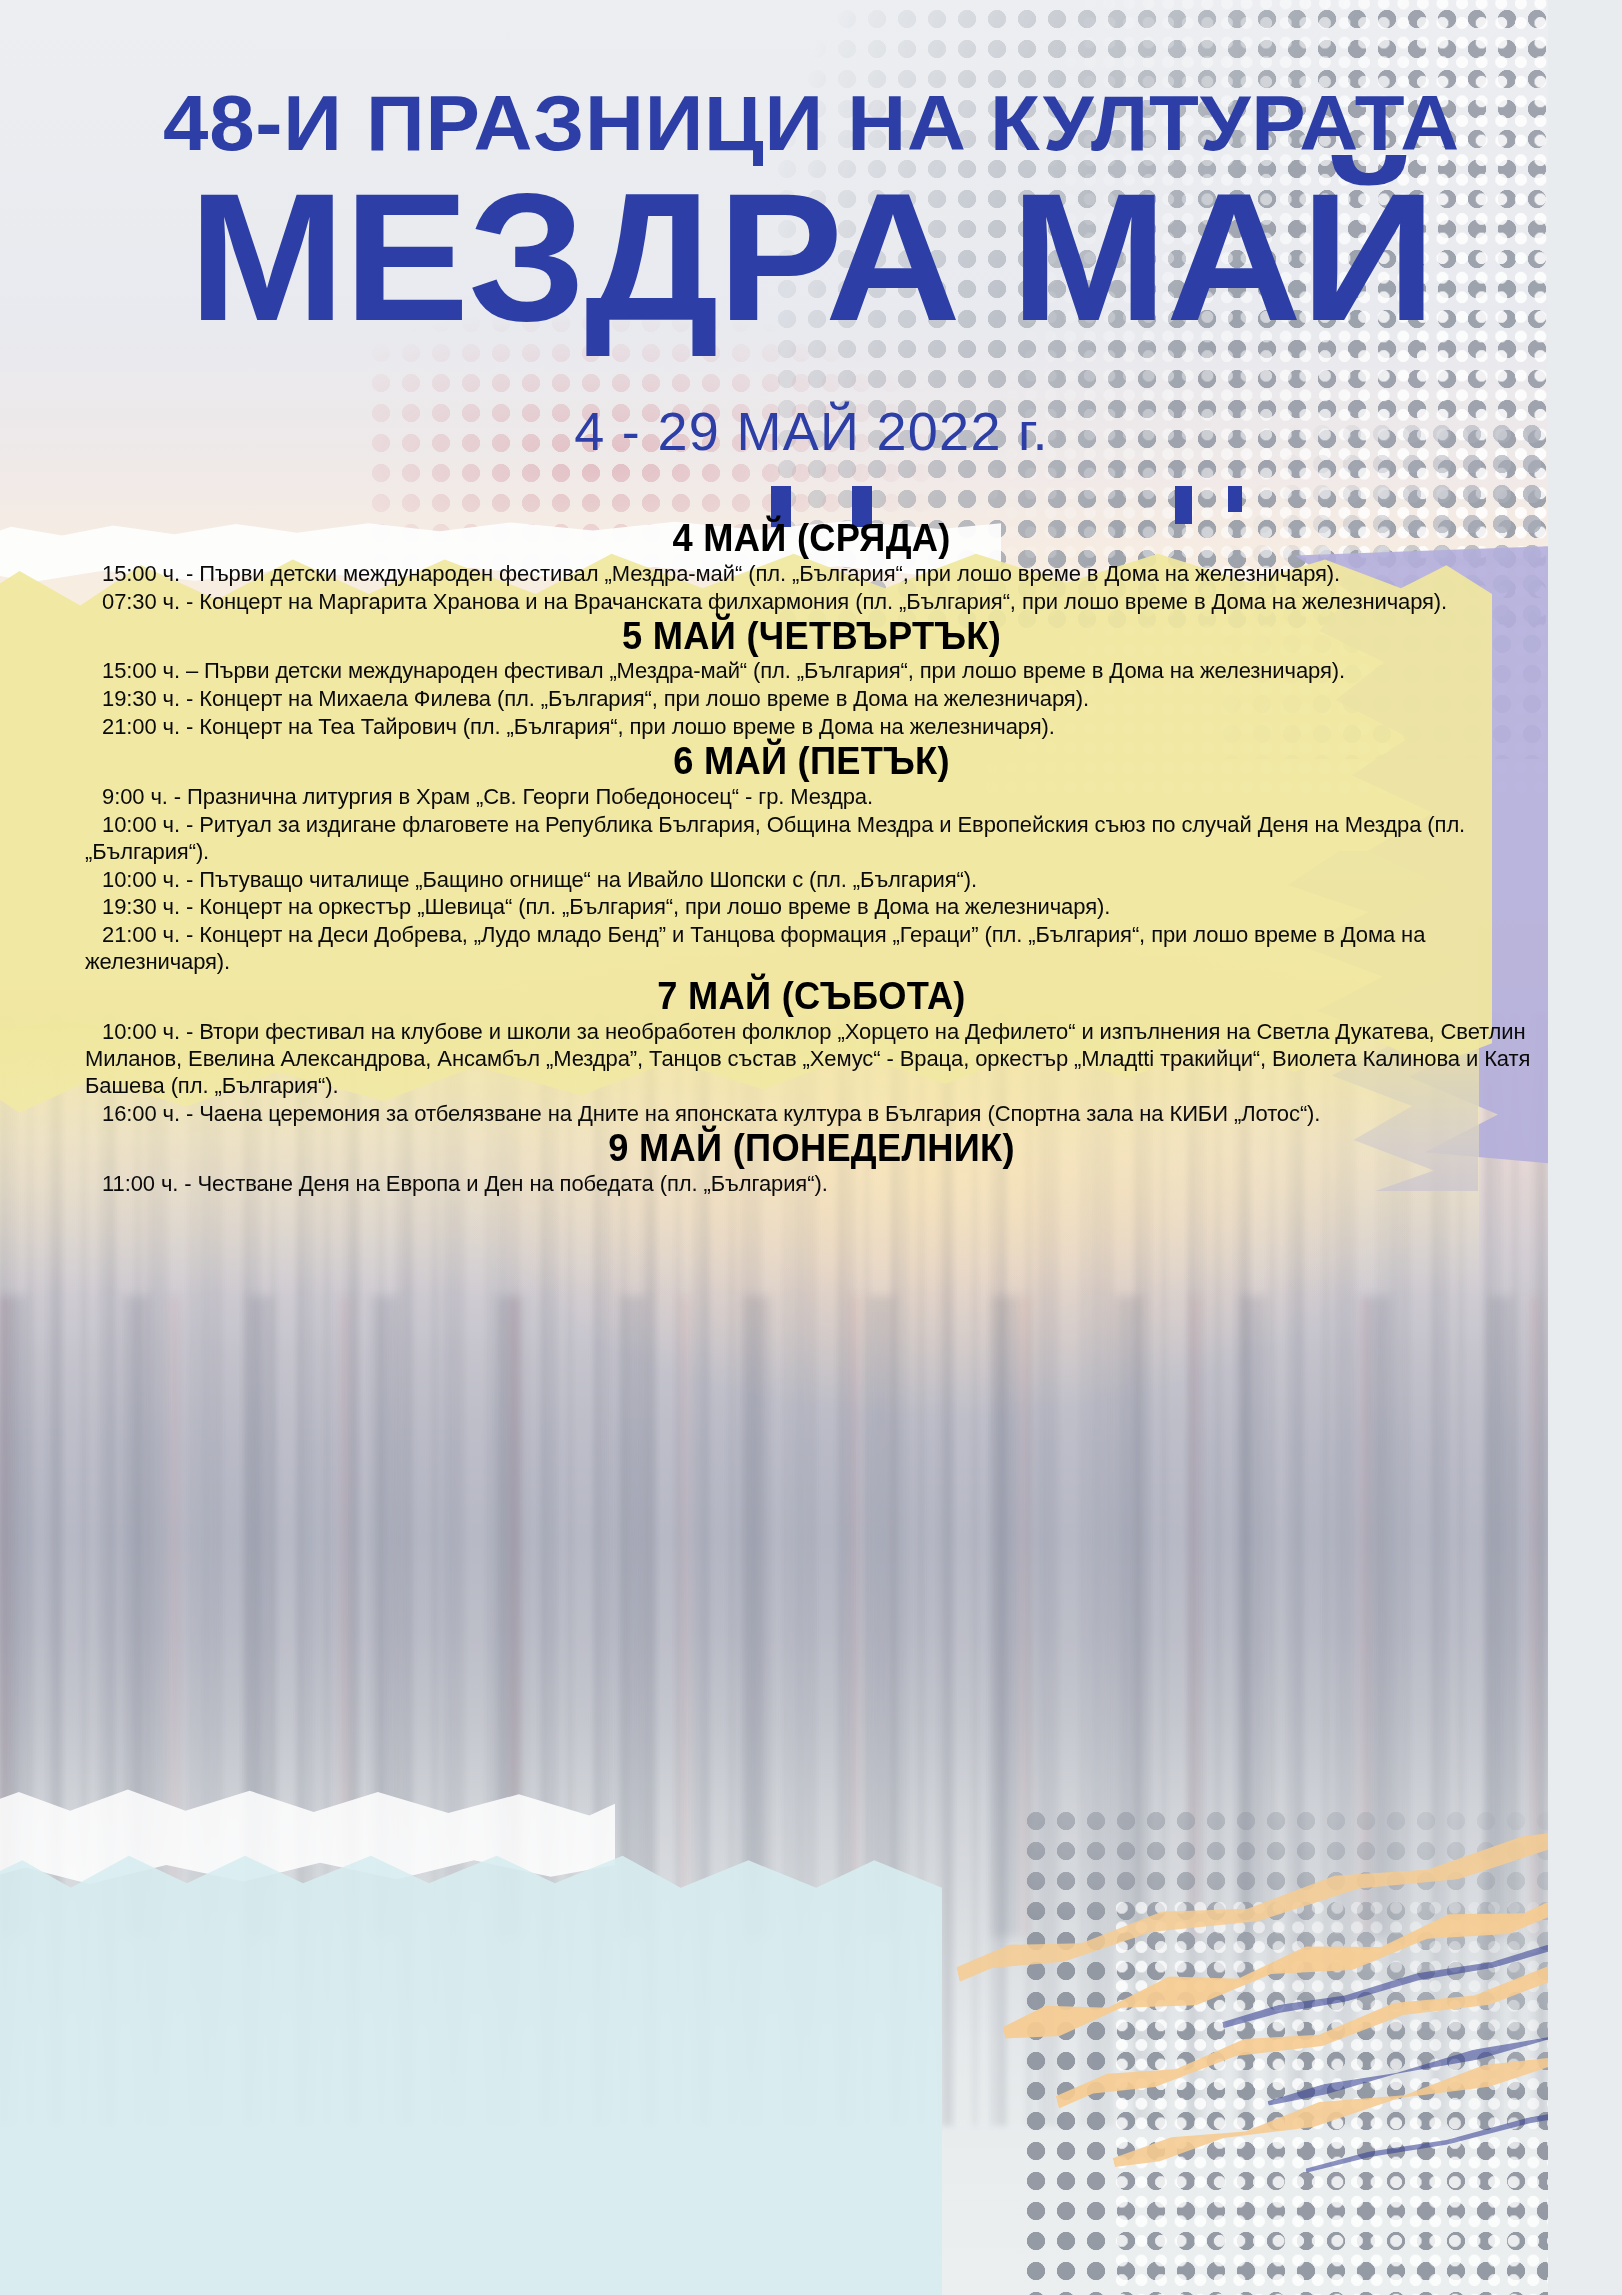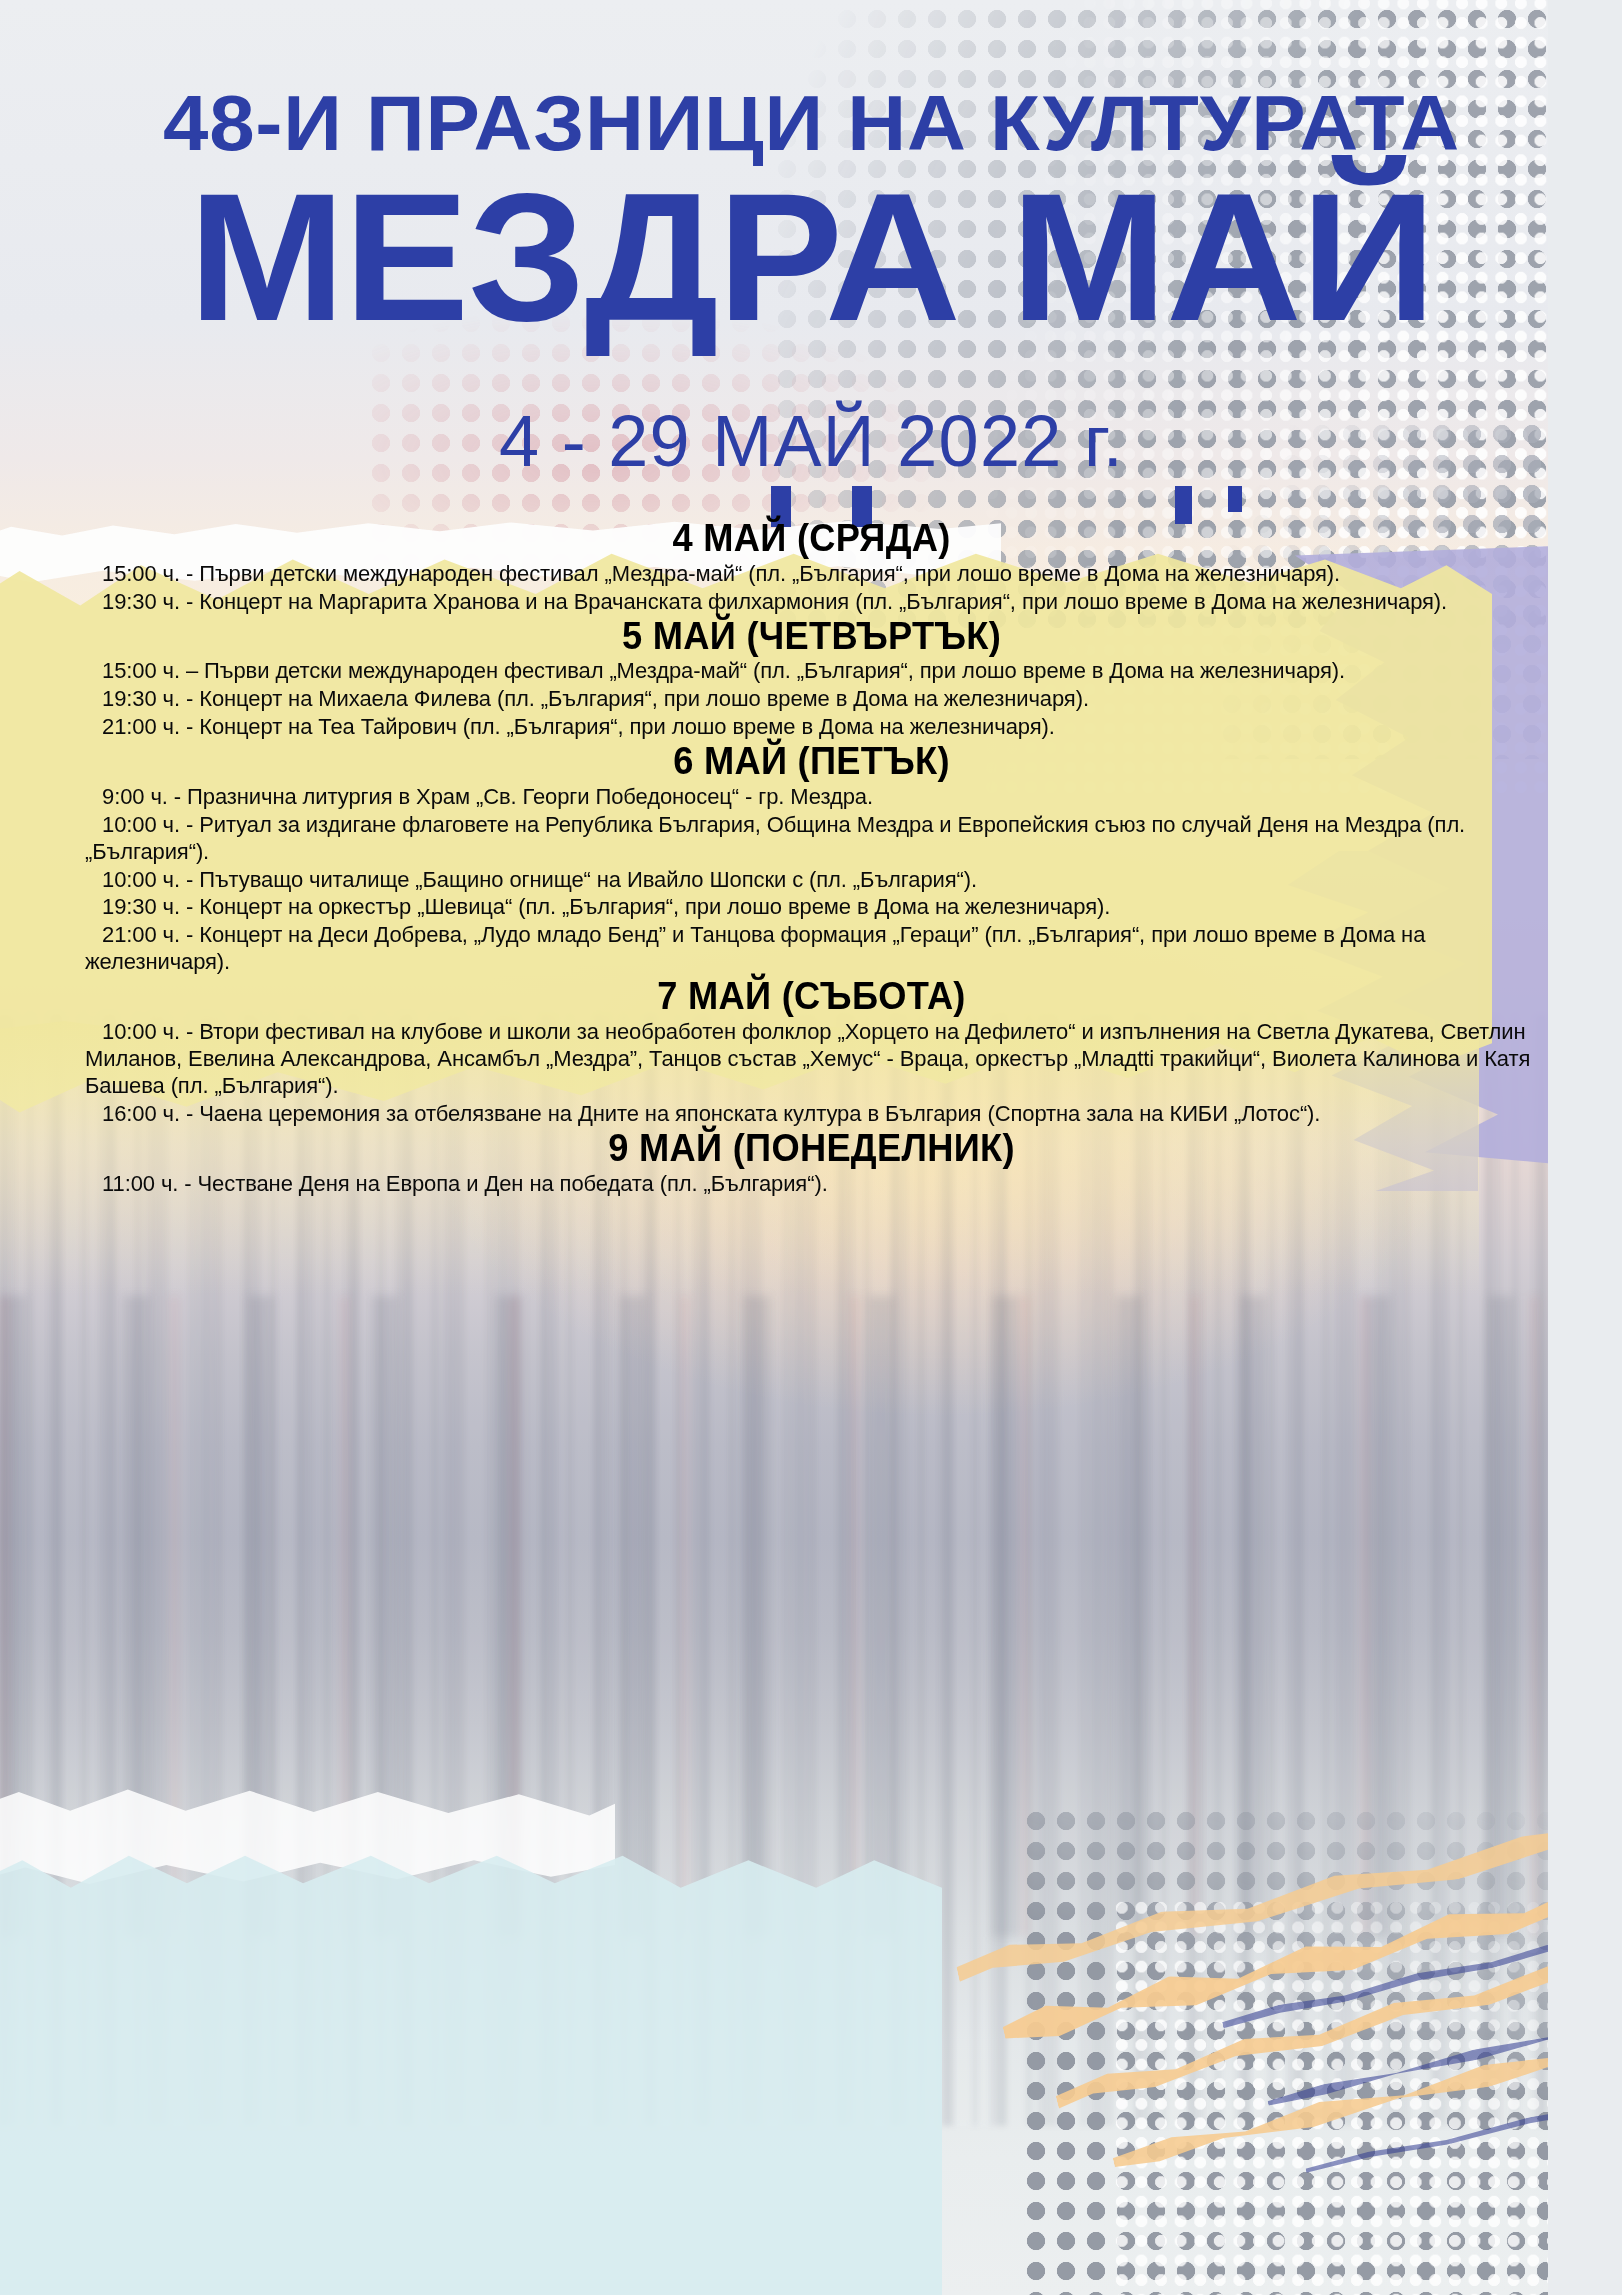--- a/index.html
+++ b/index.html
@@ -233,21 +233,21 @@
     letter-spacing:-1.3px;
     color:#2d3fa6;
     transform:scaleX(1.04);
     white-space:nowrap;
   }
   .daterange{
     position:absolute;left:0;top:400px;width:1623px;
     text-align:center;
     font-family:"Liberation Sans", sans-serif;
     font-weight:normal;
-    font-size:72px;
+    font-size:54px;
     letter-spacing:1.3px;
     color:#2d3fa6;
     white-space:nowrap;
   }
 
   .schedule{
     position:absolute;left:85px;top:518px;width:1453px;
   }
   .dayhead{
     text-align:center;
@@ -314,21 +314,21 @@
 
     <div class="kicker">48-И ПРАЗНИЦИ НА КУЛТУРАТА</div>
 
     <div class="bigtitle">МЕЗДРА МАЙ</div>
 
     <div class="daterange">4 - 29 МАЙ 2022 г.</div>
 
     <div class="schedule" id="schedule">
         <div class="dayhead">4 МАЙ  (СРЯДА)</div>
         <div class="evt">15:00 ч. - Първи детски международен фестивал „Мездра-май“ (пл. „България“, при лошо време в Дома на железничаря).</div>
-        <div class="evt">19:30 ч. - Концерт на Маргарита Хранова и на Врачанската филхармония (пл. „България“, при лошо време в Дома на железничаря).</div>
+        <div class="evt">07:30 ч. - Концерт на Маргарита Хранова и на Врачанската филхармония (пл. „България“, при лошо време в Дома на железничаря).</div>
         <div class="dayhead">5 МАЙ (ЧЕТВЪРТЪК)</div>
         <div class="evt">15:00 ч. – Първи детски международен фестивал „Мездра-май“ (пл. „България“, при лошо време в Дома на железничаря).</div>
         <div class="evt">19:30 ч. - Концерт на Михаела Филева (пл. „България“, при лошо време в Дома на железничаря).</div>
         <div class="evt">21:00 ч. - Концерт на Теа Тайрович (пл. „България“, при лошо време в Дома на железничаря).</div>
         <div class="dayhead">6 МАЙ (ПЕТЪК)</div>
         <div class="evt">9:00 ч. - Празнична литургия в Храм „Св. Георги Победоносец“ - гр. Мездра.</div>
         <div class="evt">10:00 ч. - Ритуал за издигане флаговете на Република България, Община Мездра и Европейския съюз по случай Деня на Мездра (пл. „България“).</div>
         <div class="evt">10:00 ч. - Пътуващо читалище „Бащино огнище“ на Ивайло Шопски с (пл. „България“).</div>
         <div class="evt">19:30 ч. - Концерт на оркестър „Шевица“ (пл. „България“, при лошо време в Дома на железничаря).</div>
         <div class="evt">21:00 ч. - Концерт на Деси Добрева, „Лудо младо Бенд” и Танцова формация „Гераци” (пл. „България“, при лошо време в Дома на железничаря).</div>

